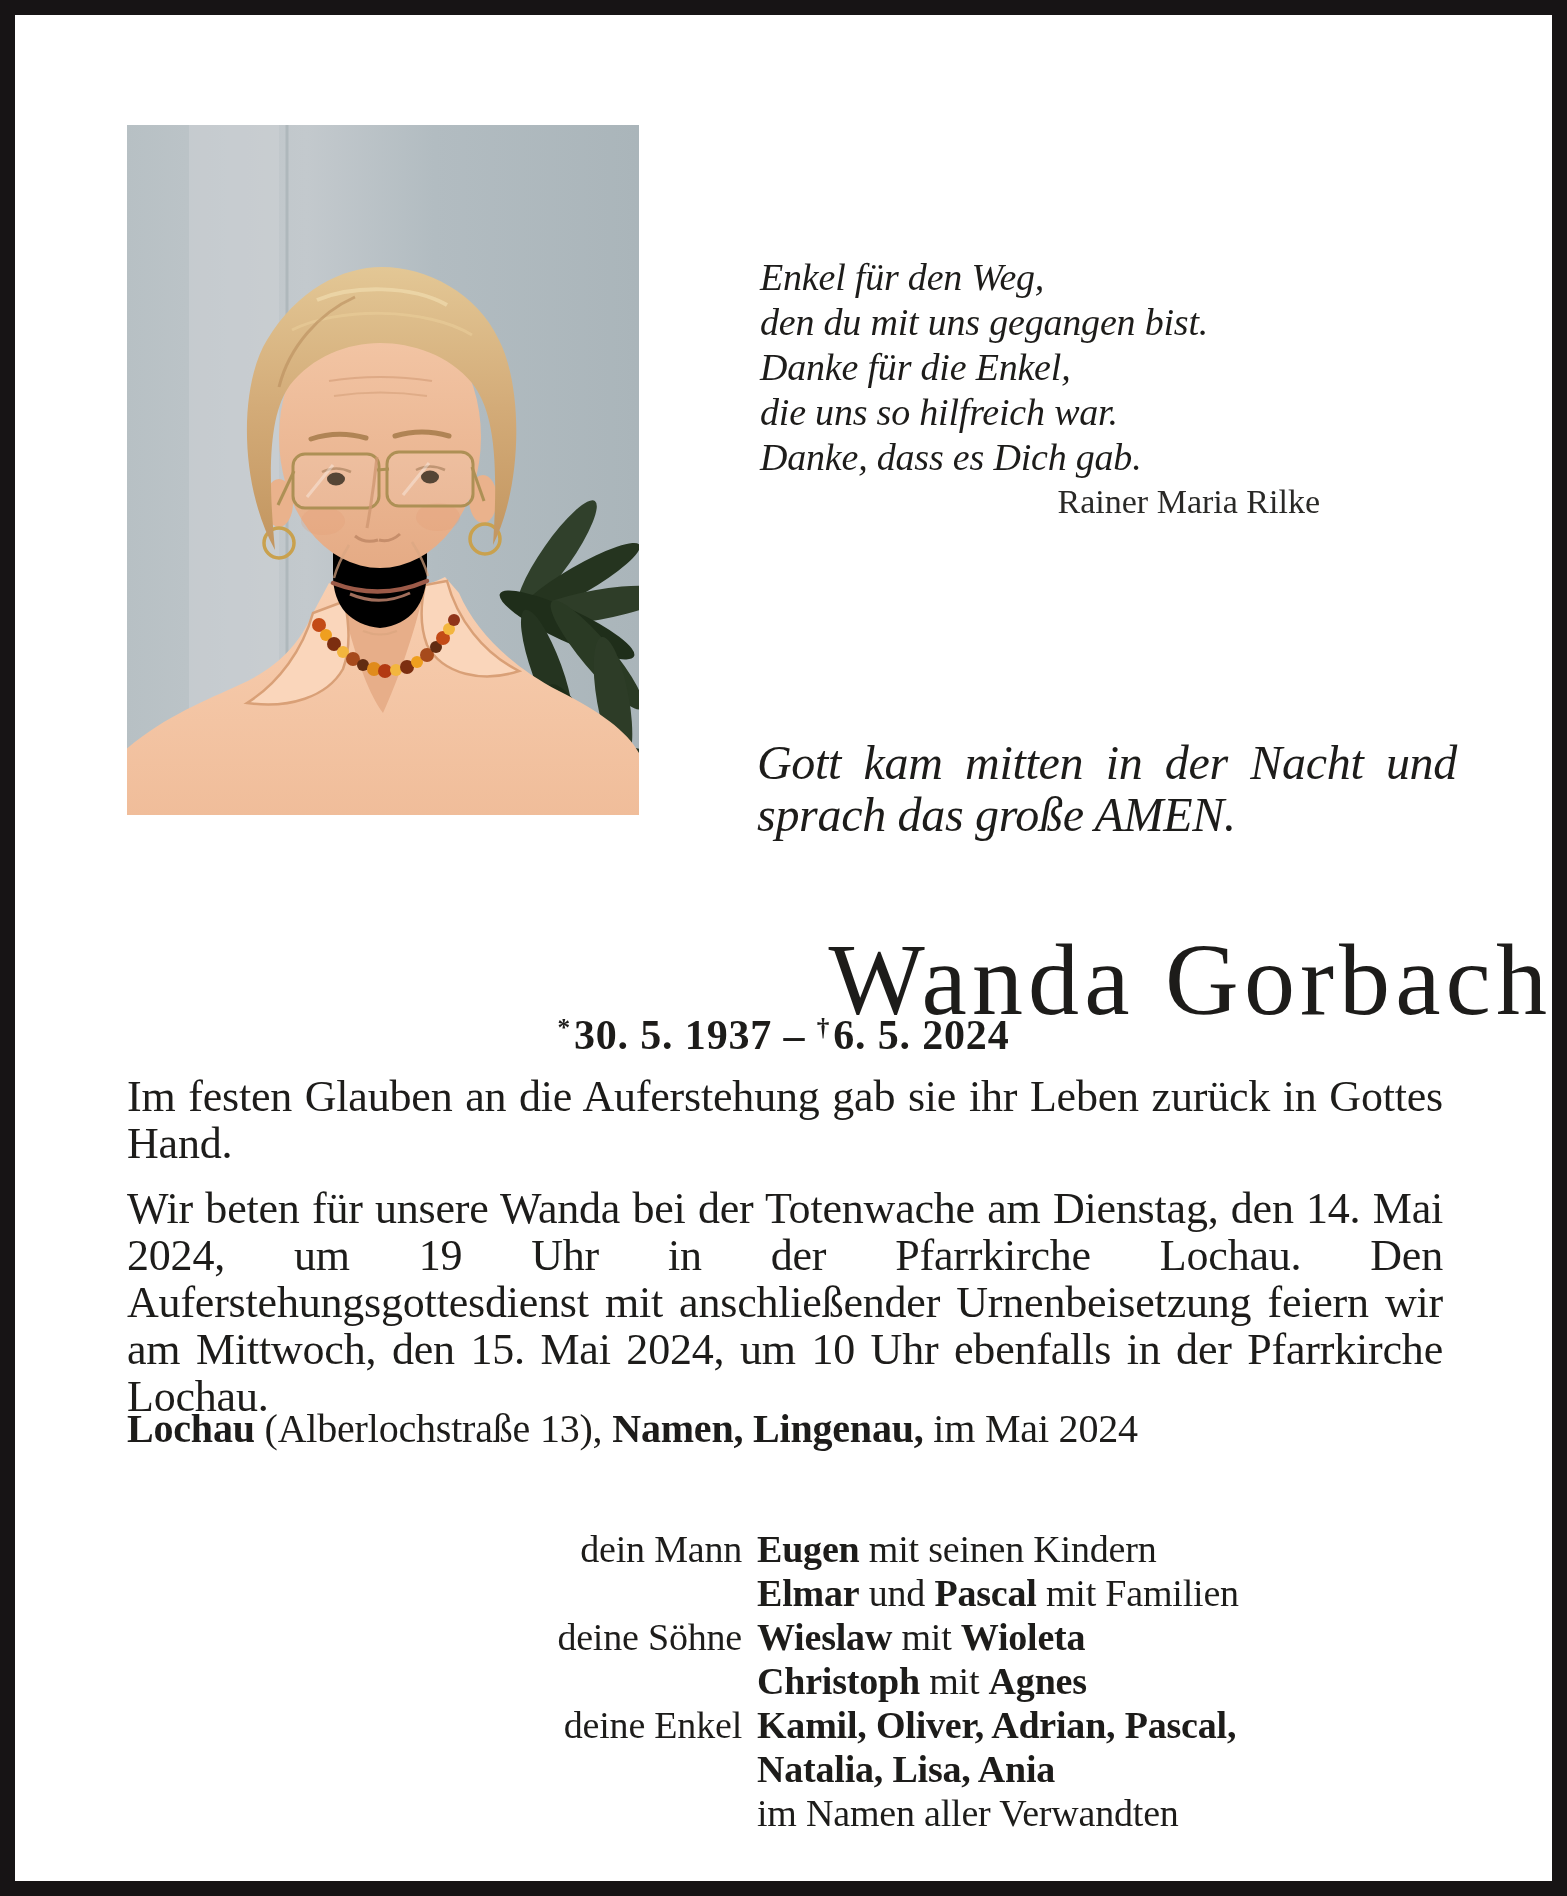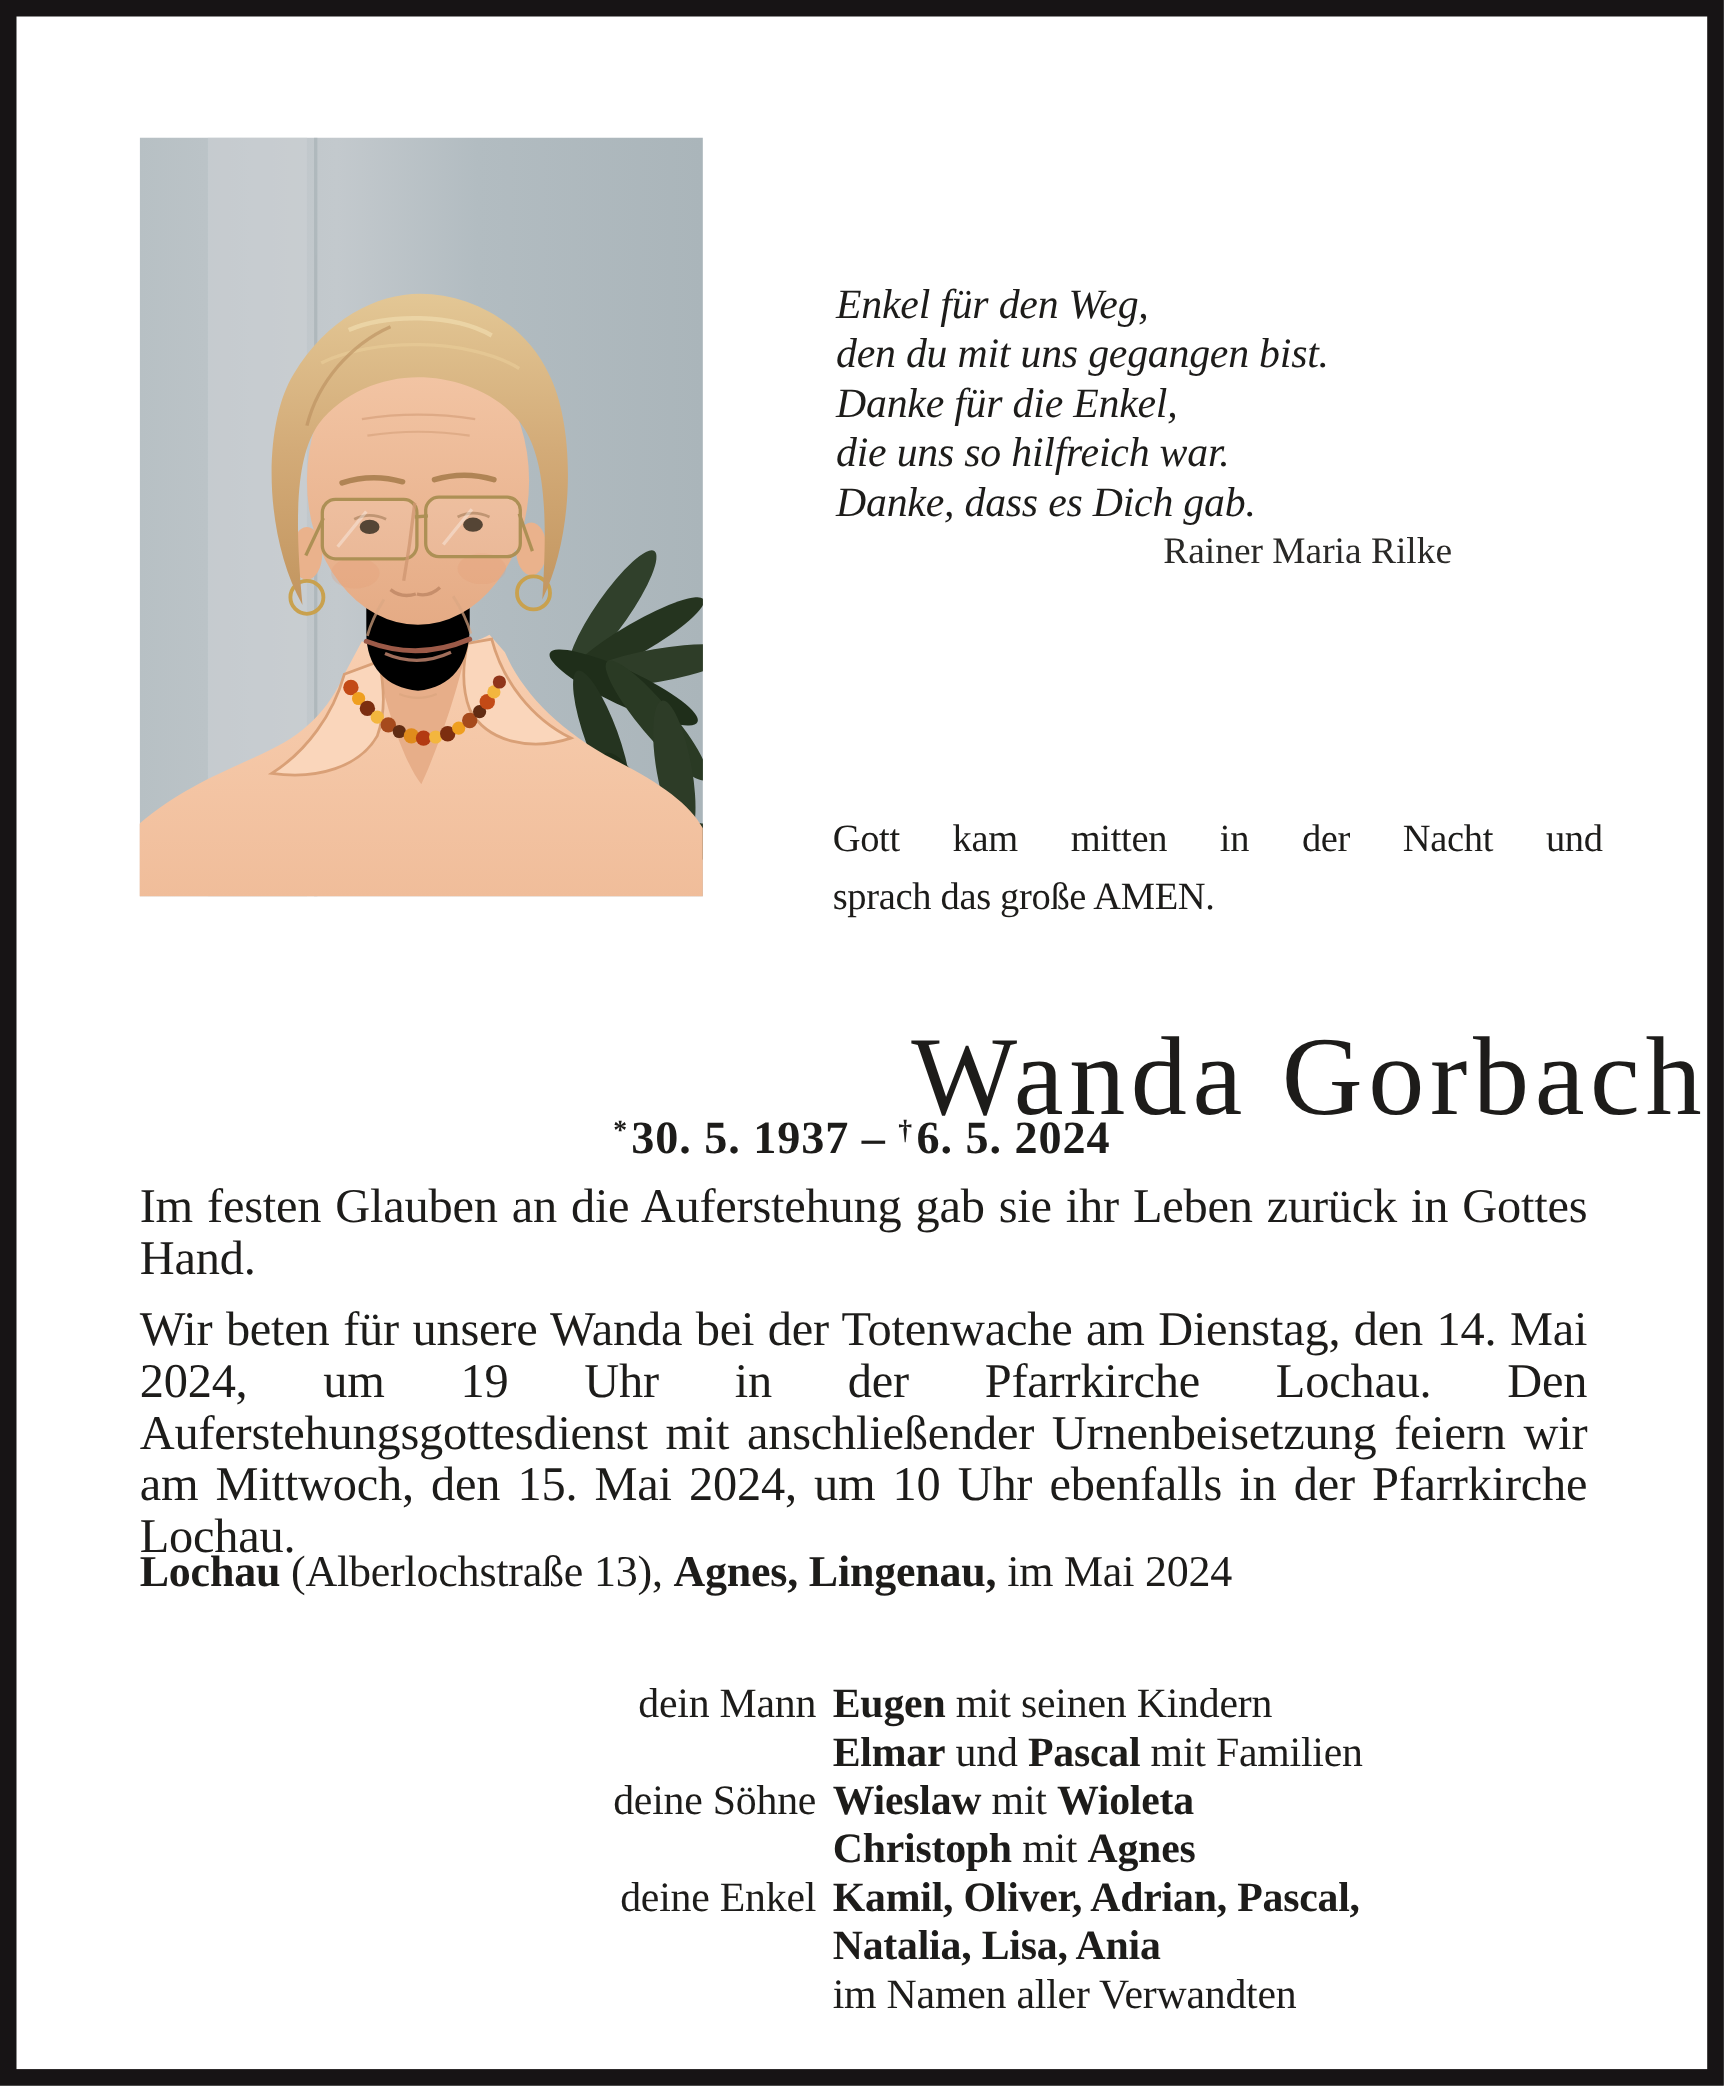--- a/index.html
+++ b/index.html
@@ -29,21 +29,21 @@
     letter-spacing:-0.2px;
   }
   .poem-attrib{
     left:745px;top:468px;width:560px;
     text-align:right;font-size:34px;color:#2a2927;
   }
 
   
   .intro{
     left:742px;top:722px;width:700px;
-    font-size:35px;line-height:52px;letter-spacing:-0.3px;
+    font-size:48px;line-height:52px;letter-spacing:-0.3px;font-style:italic;
   }
   .intro .just{text-align:justify;text-align-last:justify;}
 
   
   .name{
     left:0;right:0;top:910px;
     text-align:right;
     font-size:102px;line-height:110px;letter-spacing:0.05em;
     white-space:nowrap;
     margin-left:43px;
@@ -219,21 +219,21 @@
     </div>
 
     <div class="abs name">Wanda Gorbach</div>
     <div class="abs dates">
       <span class="sup">*</span><span>30. 5. 1937</span><span> – </span><span class="sup">†</span><span>6. 5. 2024</span>
     </div>
 
     <div class="abs para p1">Im festen Glauben an die Auferstehung gab sie ihr Leben zurück in Gottes Hand.</div>
     <div class="abs para p2">Wir beten für unsere Wanda bei der Totenwache am Dienstag, den 14. Mai 2024, um 19 Uhr in der Pfarrkirche Lochau. Den Auferstehungsgottesdienst mit anschließender Urnenbeisetzung feiern wir am Mittwoch, den 15. Mai 2024, um 10 Uhr ebenfalls in der Pfarrkirche Lochau.</div>
 
-    <div class="abs location"><span class="b">Lochau</span><span> (Alberlochstraße 13), </span><span class="b">Agnes, Lingenau,</span><span> im Mai 2024</span></div>
+    <div class="abs location"><span class="b">Lochau</span><span> (Alberlochstraße 13), </span><span class="b">Namen, Lingenau,</span><span> im Mai 2024</span></div>
 
 
     <div class="abs family">
       <div class="frow">
         <span class="role">dein Mann</span>
         <span class="names"><span class="b">Eugen</span><span> mit seinen Kindern</span></span>
       </div>
       <div class="frow">
         <span class="role"></span>
         <span class="names"><span class="b">Elmar</span><span> und </span><span class="b">Pascal</span><span> mit Familien</span></span>

